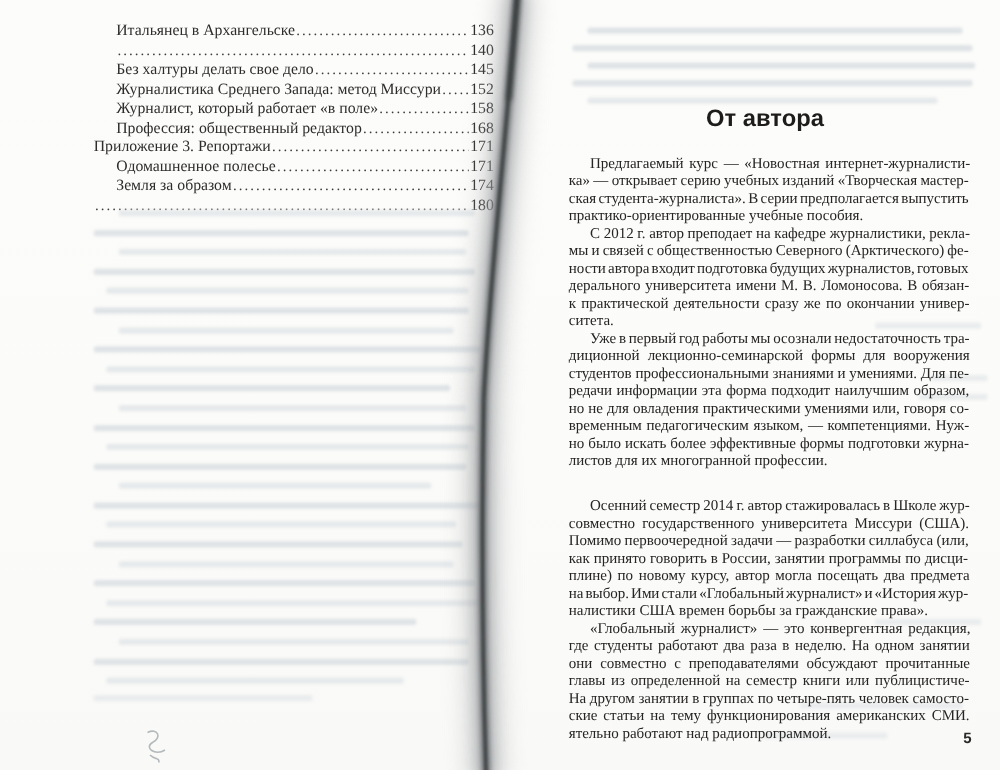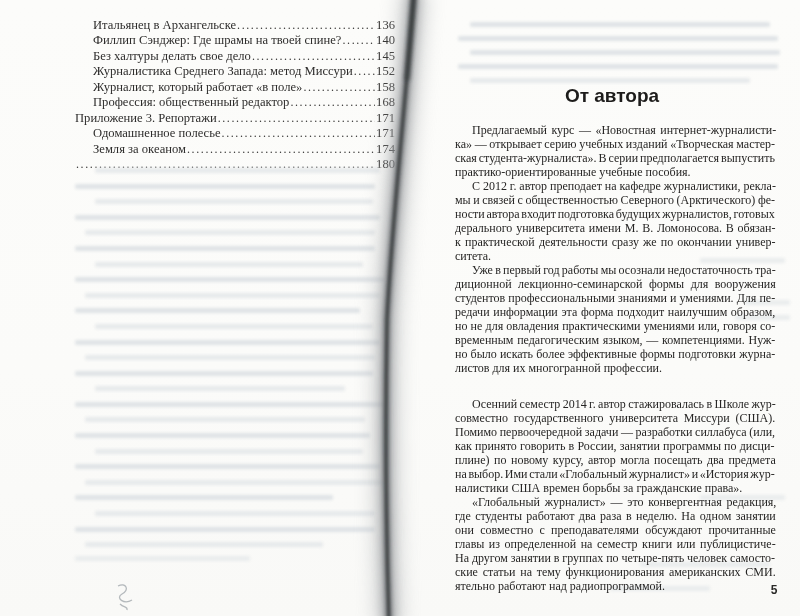--- a/index.html
+++ b/index.html
@@ -7,21 +7,21 @@
     position:relative;width:800px;height:616px;overflow:hidden;
     background:linear-gradient(180deg,#fcfcfa 0%,#fbfbf9 60%,#f9f9f7 100%);
     font-family:"Liberation Serif","DejaVu Serif",serif;
   }
   .page{position:absolute;top:0;bottom:0;}
   .page.left{left:0;width:405px;}
   .page.right{left:415px;width:385px;}
 
   
   .toc{position:absolute;left:75px;top:17px;width:320px;}
-  .toc-row{display:flex;align-items:flex-end;height:15.5px;font-size:12.6px;color:#2e2d2c;}
+  .toc-row{display:flex;align-items:flex-start;height:15.5px;font-size:12.6px;color:#2e2d2c;}
   .toc-row.sub{padding-left:18px;}
   .toc-label{white-space:nowrap;flex:0 0 auto;}
   .dots{flex:1 1 auto;overflow:hidden;white-space:nowrap;color:#3c3b3a;margin:0 1px;}
   .dots::after{content:"..........................................................................................................";letter-spacing:1.6px;font-size:12px;}
   .toc-num{flex:0 0 auto;white-space:nowrap;}
 
   
   .chapter-title{
     position:absolute;left:444px;top:85px;width:336px;margin:0;
     text-align:center;font-family:"Liberation Sans","DejaVu Sans",sans-serif;
@@ -52,21 +52,20 @@
 <div class="spread">
 
   <section class="page left">
     <nav class="toc">
       <div class="toc-row sub">
         <span class="toc-label">Итальянец в Архангельске</span>
         <span class="dots"></span>
         <span class="toc-num">136</span>
       </div>
       <div class="toc-row sub">
-        <span class="toc-label">Филлип Сэнджер: Где шрамы на твоей спине?</span>
         <span class="dots"></span>
         <span class="toc-num">140</span>
       </div>
       <div class="toc-row sub">
         <span class="toc-label">Без халтуры делать свое дело</span>
         <span class="dots"></span>
         <span class="toc-num">145</span>
       </div>
       <div class="toc-row sub">
         <span class="toc-label">Журналистика Среднего Запада: метод Миссури</span>
@@ -87,21 +86,21 @@
         <span class="toc-label">Приложение 3. Репортажи</span>
         <span class="dots"></span>
         <span class="toc-num">171</span>
       </div>
       <div class="toc-row sub">
         <span class="toc-label">Одомашненное полесье</span>
         <span class="dots"></span>
         <span class="toc-num">171</span>
       </div>
       <div class="toc-row sub">
-        <span class="toc-label">Земля за океаном</span>
+        <span class="toc-label">Земля за образом</span>
         <span class="dots"></span>
         <span class="toc-num">174</span>
       </div>
       <div class="toc-row">
         <span class="dots"></span>
         <span class="toc-num">180</span>
       </div>
     </nav>
 
     <div>

